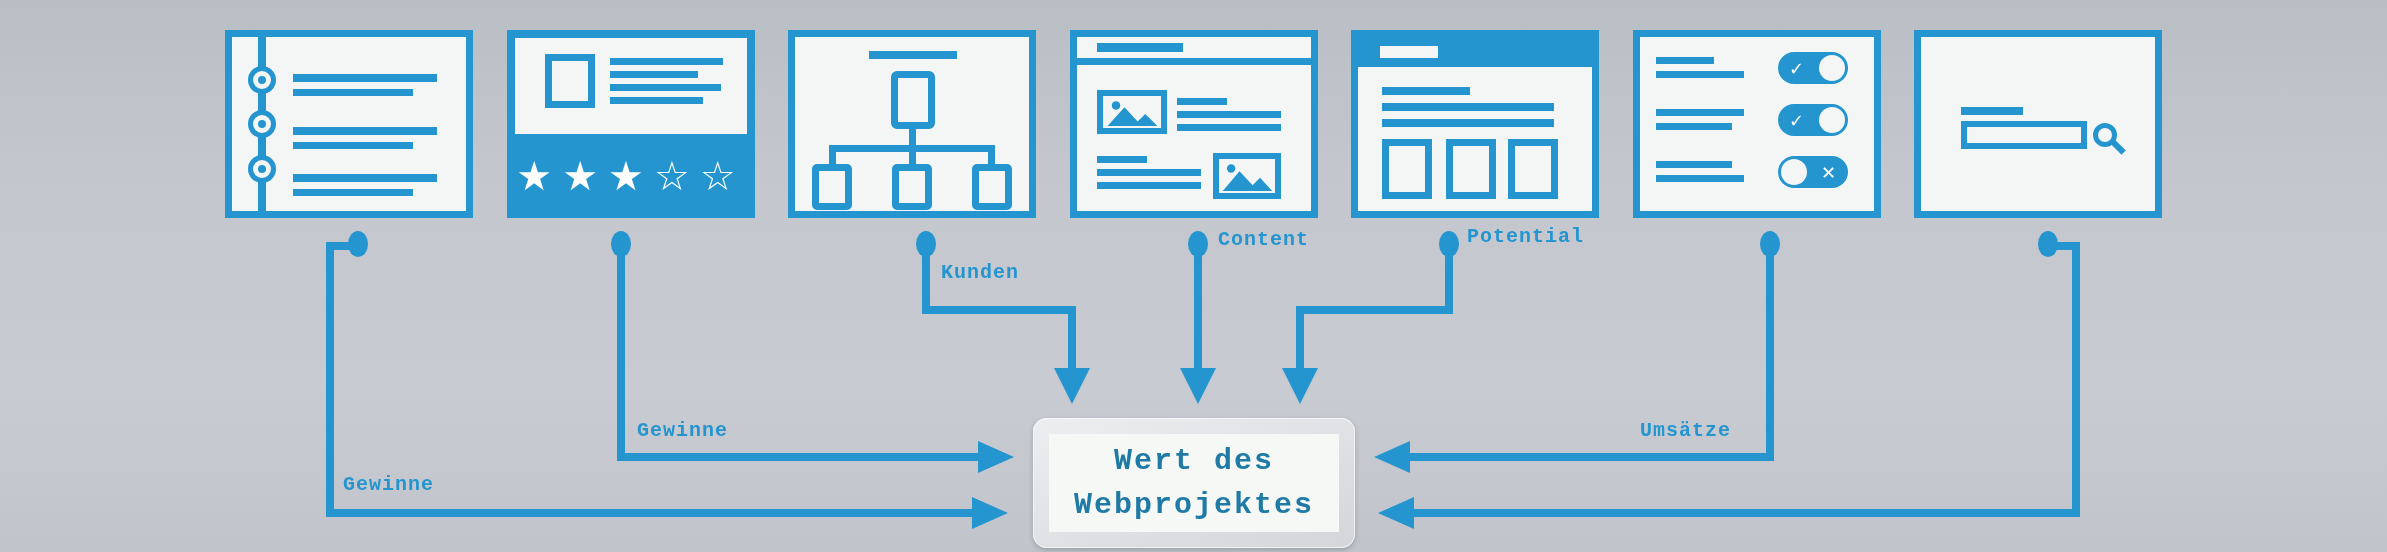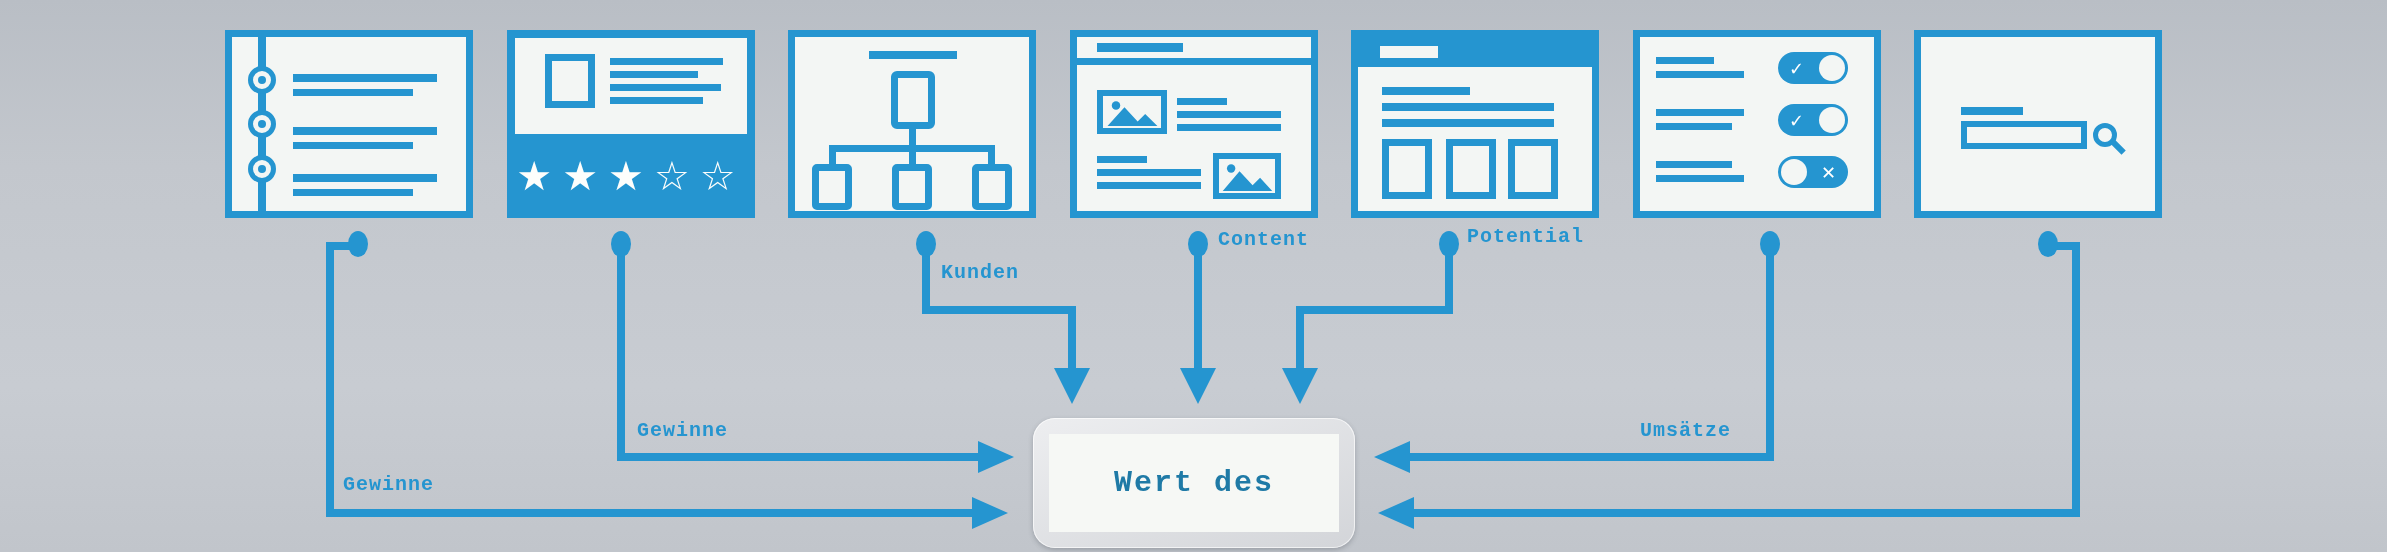--- a/index.html
+++ b/index.html
@@ -28,21 +28,21 @@
   .tglyph { position:absolute; top:50%; transform:translateY(-50%); color:#fff;
             font:bold 18px "DejaVu Sans",sans-serif; }
   .toggle.on  .tglyph { left:11px; }
   .toggle.off .tglyph { right:12px; }
   .knob { position:absolute; top:3px; width:26px; height:26px; border-radius:50%; background:var(--white); }
   .knob-r { right:3px; }  .knob-l { left:3px; }
   .conn-label { position:absolute; font-weight:bold; font-size:20px; color:var(--blue);
                 letter-spacing:1px; white-space:nowrap; }
   .connectors { position:absolute; left:0; top:0; }
   .center-box { position:absolute; background:linear-gradient(160deg,#edeef0 0%, #d3d5d9 100%);
-                border-radius:22px;
+                border-radius:14px;
                 box-shadow:0 2px 5px rgba(60,65,75,.30), inset 0 0 0 1px rgba(255,255,255,.65); }
   .center-inner { position:absolute; left:16px; top:16px; right:16px; bottom:16px; background:#f6f8f5;
                   display:flex; flex-direction:column; justify-content:center; text-align:center;
                   font-weight:bold; font-size:30px; color:#1f7aa6; line-height:44px; letter-spacing:2px; }
   .mag-circle { position:absolute; width:24px; height:24px; border:5px solid var(--blue);
                 border-radius:50%; box-sizing:border-box; }
   .mag-handle { position:absolute; width:16px; height:6px; background:var(--blue); transform:rotate(45deg); }
 </style>
 </head>
 <body>
@@ -185,16 +185,17 @@
   <span class="conn-label" style="left:343px;top:473px">Gewinne</span>
   <span class="conn-label" style="left:637px;top:419px">Gewinne</span>
   <span class="conn-label" style="left:941px;top:261px">Kunden</span>
   <span class="conn-label" style="left:1218px;top:228px">Content</span>
   <span class="conn-label" style="left:1467px;top:225px">Potential</span>
   <span class="conn-label" style="left:1640px;top:419px">Umsätze</span>
 
   <div class="center-box" style="left:1033px;top:418px;width:322px;height:130px">
     <div class="center-inner">
       <div>Wert des</div>
+      <div>Webprojektes</div>
     </div>
   </div>
 
 </div>
 
 </body></html>

